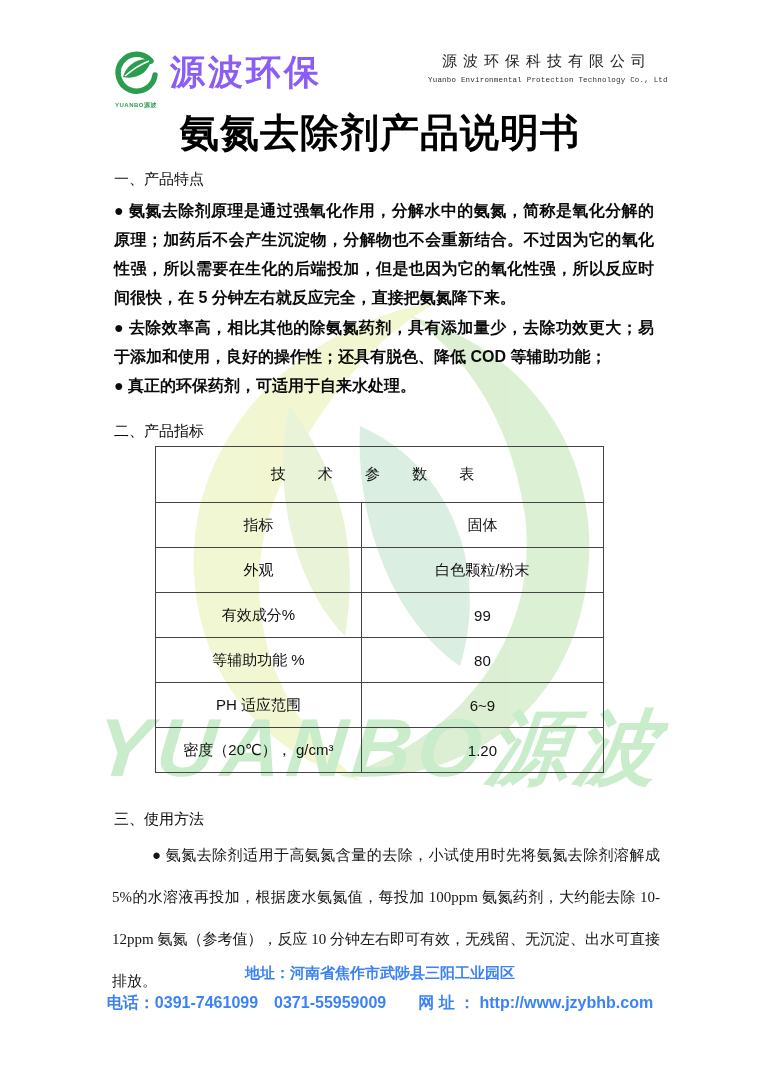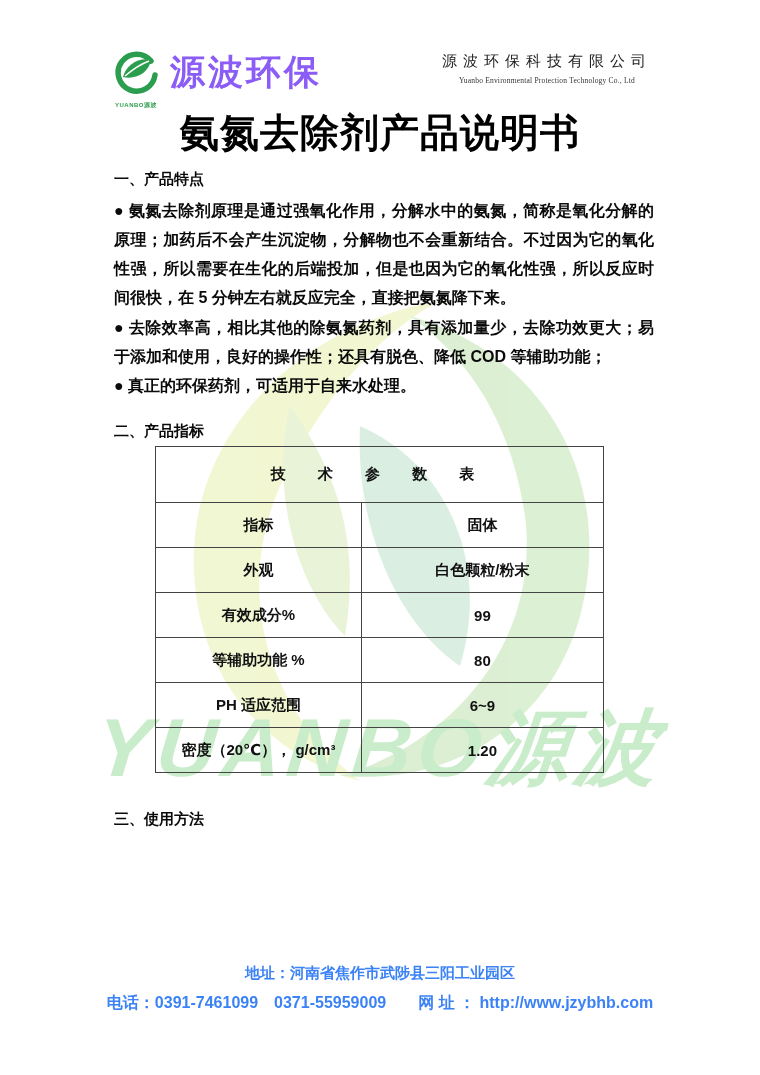--- a/index.html
+++ b/index.html
@@ -11,36 +11,36 @@
            font-size:82px;font-weight:bold;font-style:italic;letter-spacing:6px;
            color:#c9ecca;white-space:nowrap;transform:skewX(-6deg);}
   
   .logo{position:absolute;left:108px;top:48px;display:flex;align-items:flex-start;z-index:1;}
   .logo-icon-wrap{display:flex;flex-direction:column;align-items:center;width:56px;}
   .logo-sub{font-size:6px;color:#2a9d4e;font-weight:bold;margin-top:1px;letter-spacing:0.5px;}
   .brand{font-size:35px;font-weight:bold;color:#8b5cf6;letter-spacing:3px;margin-left:6px;line-height:48px;}
   .company{position:absolute;left:428px;top:52px;width:238px;text-align:center;z-index:1;}
   .company-cn{font-family:"Liberation Serif","DejaVu Serif",serif;font-size:15px;letter-spacing:6px;
               color:#222;white-space:nowrap;font-weight:500;}
-  .company-en{font-family:Liberation Serif, serif;font-size:7.5px;color:#333;
+  .company-en{font-family:Liberation Mono, monospace;font-size:7.5px;color:#333;
               margin-top:5px;white-space:nowrap;letter-spacing:0.2px;}
   
   .doc-title{position:absolute;left:0;top:106px;width:760px;text-align:center;z-index:1;
              font-size:39px;font-weight:600;color:#000;letter-spacing:1px;}
   
-  .sec-heading{position:absolute;left:114px;z-index:1;font-size:15px;font-weight:bold;color:#0a0a0a;}
+  .sec-heading{position:absolute;left:114px;z-index:1;font-size:15px;font-weight:normal;color:#0a0a0a;}
   .h1{top:170px;}.h2{top:422px;}.h3{top:810px;}
   .para-bold{position:absolute;left:114px;width:540px;z-index:1;font-size:16px;font-weight:bold;
              line-height:29px;text-align:justify;color:#0a0a0a;}
   .p1{top:196px;}.p2{top:313px;}.p3{top:371px;}
   
   .spec-table{position:absolute;left:155px;top:446px;z-index:1;border-collapse:collapse;
               width:449px;background:transparent;}
   .spec-table td{border:1px solid #444;text-align:center;vertical-align:middle;
-                 font-size:15px;font-weight:bold;color:#111;padding:0;}
+                 font-size:15px;font-weight:normal;color:#111;padding:0;}
   .spec-table .c1{width:206px;}
   .spec-table .c2{width:243px;}
   .spec-table tr{height:45px;}
   .spec-table tr.row-title{height:56px;}
   .t-title{font-size:29px;color:#2b6fbe;letter-spacing:14px;font-weight:600;}
   
   .para-serif{position:absolute;left:112px;top:834px;width:548px;z-index:1;
               font-family:"Liberation Serif","DejaVu Serif",serif;font-size:15px;line-height:42px;
               text-align:justify;text-indent:40px;color:#151515;}
   
@@ -120,17 +120,18 @@
       <td class="c2">6~9</td>
     </tr>
     <tr>
       <td class="c1">密度（20℃）， g/cm³</td>
       <td class="c2">1.20</td>
     </tr>
   </tbody>
     </table>
 
   <div class="sec-heading h3">三、使用方法</div>
+  <div class="para-serif">● 氨氮去除剂适用于高氨氮含量的去除，小试使用时先将氨氮去除剂溶解成 5%的水溶液再投加，根据废水氨氮值，每投加 100ppm 氨氮药剂，大约能去除 10-12ppm 氨氮（参考值），反应 10 分钟左右即可有效，无残留、无沉淀、出水可直接排放。</div>
 
   <div class="footer-line addr">地址：河南省焦作市武陟县三阳工业园区</div>
   <div class="footer-line contact">电话：0391-7461099　0371-55959009　　网 址 ： http://www.jzybhb.com</div>
 
 </div>
 
 </body></html>

